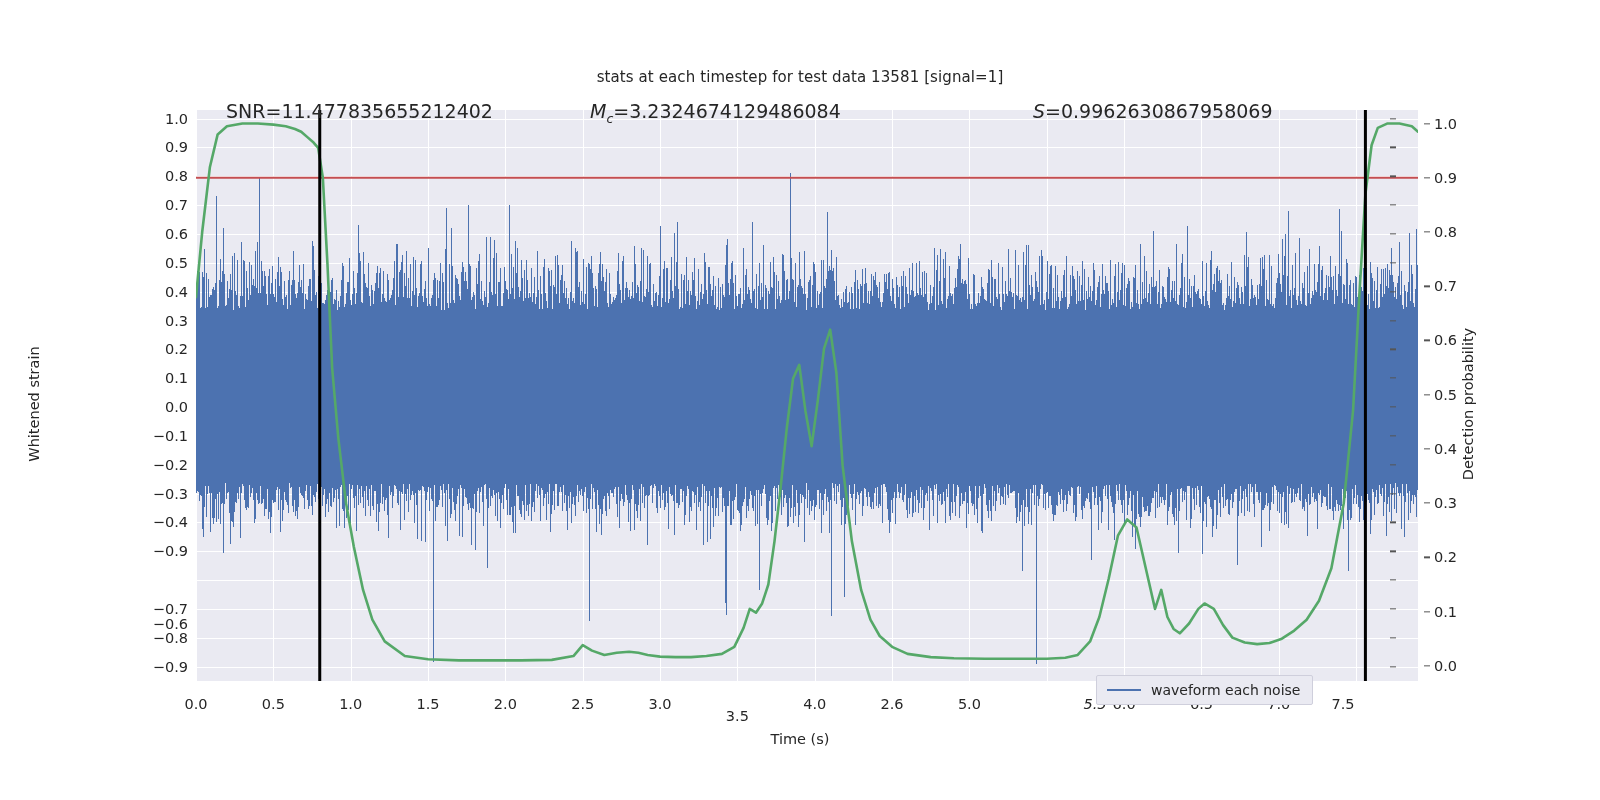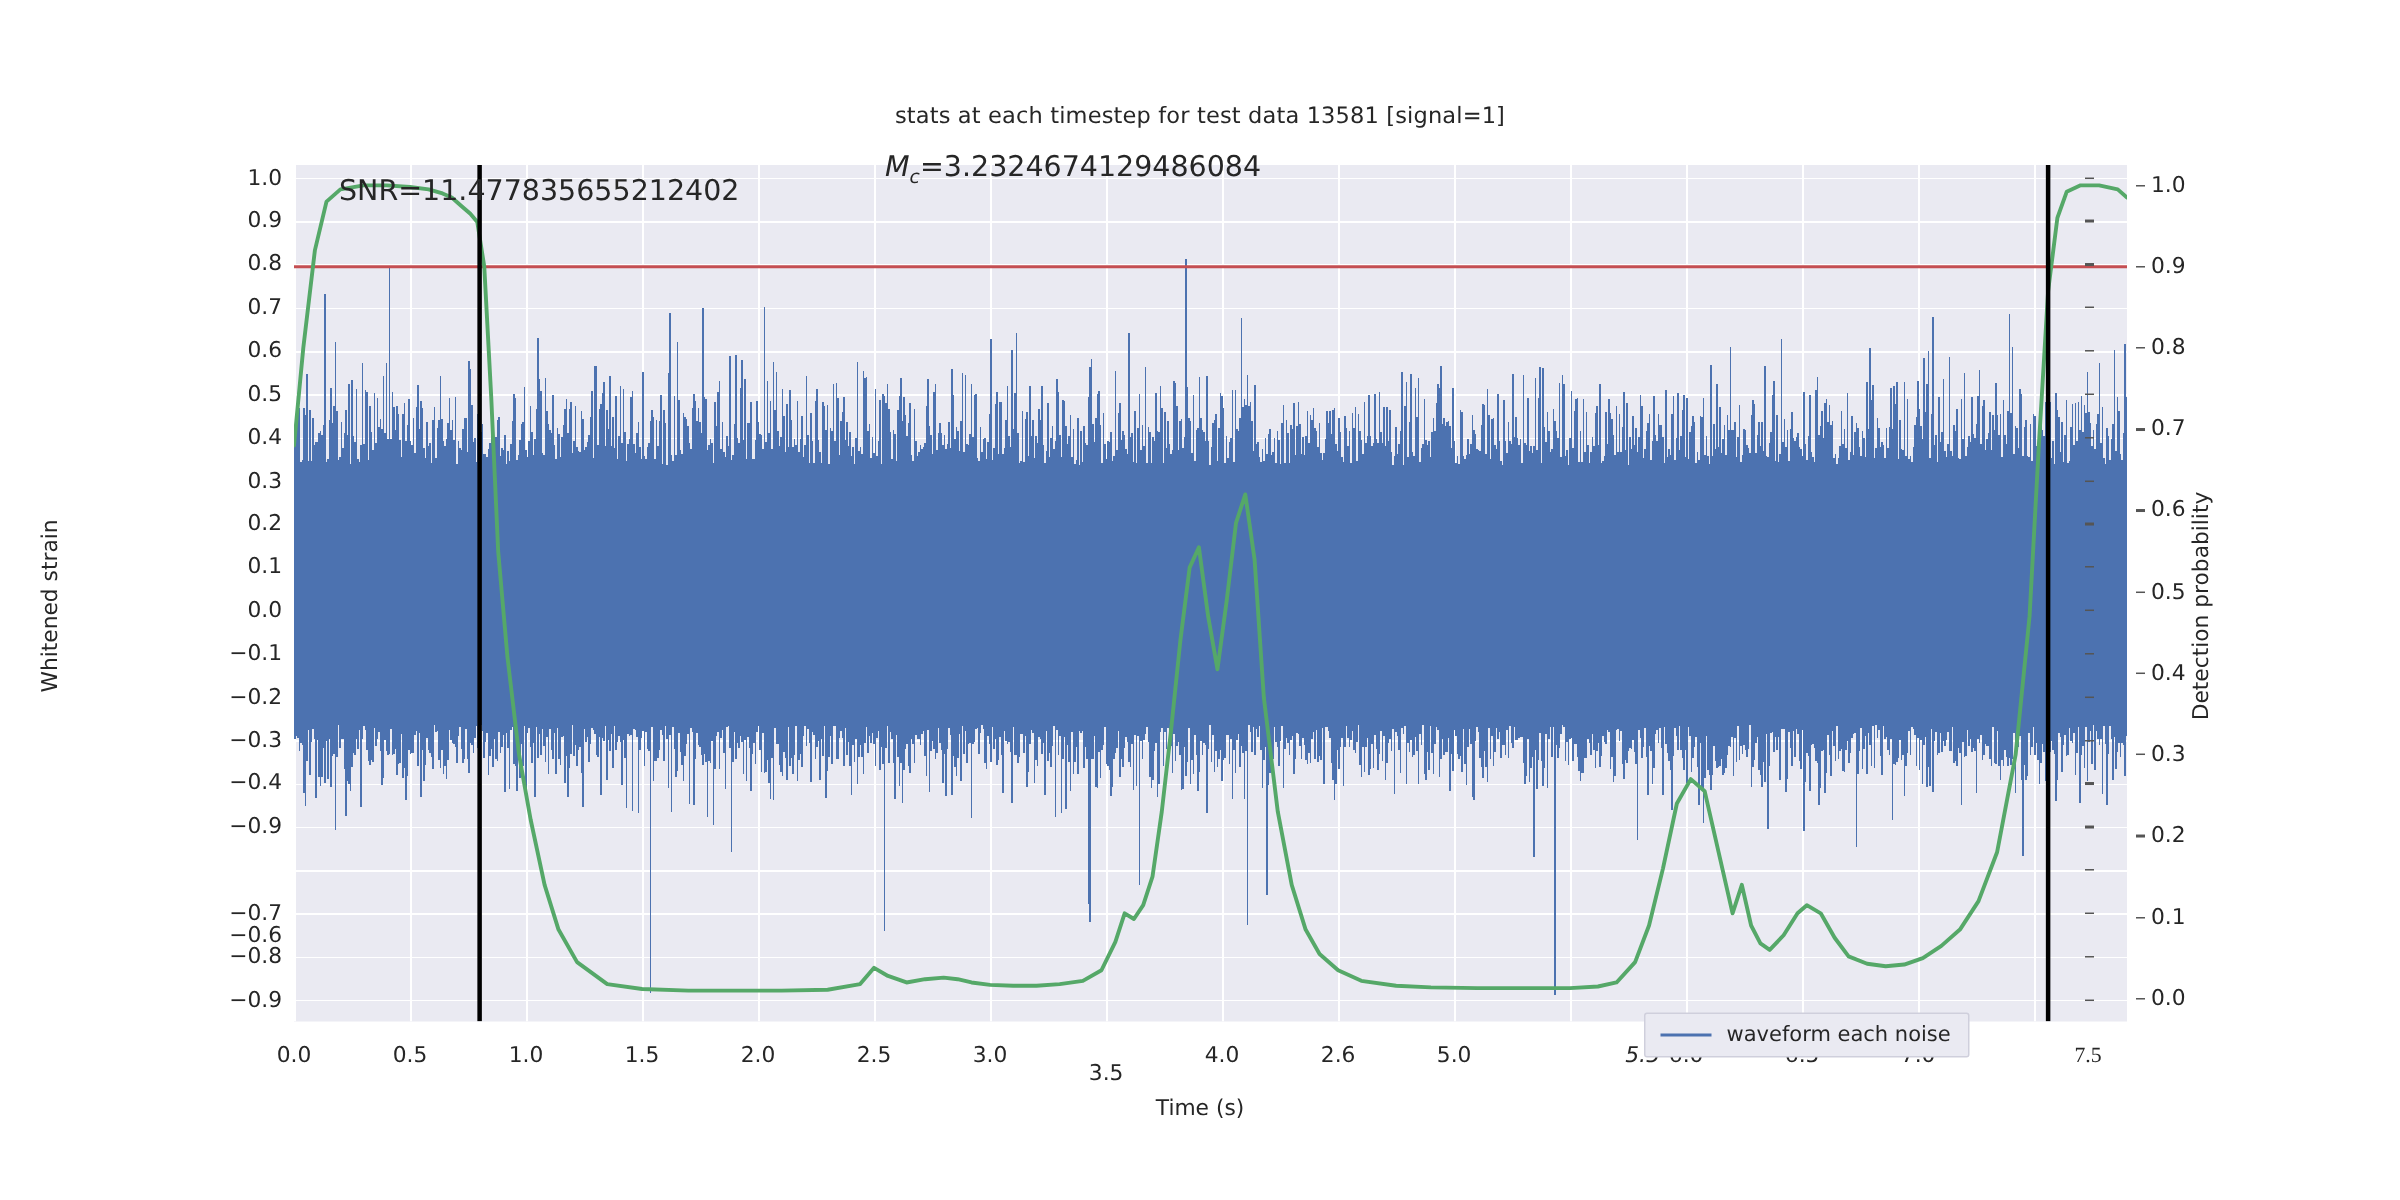--- a/index.html
+++ b/index.html
@@ -1686,25 +1686,28 @@
           <line x1="1221.5" y1="154.85470691170855" x2="1221.5" y2="380.47259427187726"></line>
           <line x1="1222.5" y1="190.42454669875121" x2="1222.5" y2="388.7405922443975"></line>
         </g>
         <line x1="0" y1="67.78252611585941" x2="1222" y2="67.78252611585941" stroke="#C44E52" stroke-width="2"></line>
         <path d="M 0.00 187.08 L 6.19 122.01 L 13.92 56.94 L 21.66 24.40 L 30.94 16.27 L 46.41 13.56 L 61.87 13.56 L 77.34 14.64 L 89.72 16.27 L 99.00 18.98 L 105.18 21.69 L 111.37 27.11 L 117.56 32.54 L 122.20 37.96 L 126.84 67.78 L 131.48 154.54 L 136.12 257.57 L 142.31 328.07 L 150.04 393.14 L 157.78 436.52 L 167.06 479.90 L 176.34 509.72 L 188.71 531.42 L 208.82 546.06 L 232.03 549.31 L 262.96 550.39 L 293.90 550.39 L 324.84 550.39 L 355.77 549.85 L 377.43 546.06 L 386.71 535.21 L 395.99 540.63 L 408.36 544.97 L 420.74 542.80 L 433.11 541.72 L 442.39 542.80 L 451.68 544.97 L 464.05 546.60 L 479.52 547.14 L 494.99 547.14 L 510.46 546.06 L 525.92 543.89 L 538.30 536.84 L 547.58 517.86 L 553.77 498.88 L 559.95 502.68 L 566.14 493.46 L 572.33 474.48 L 578.52 431.10 L 584.70 376.87 L 590.89 317.22 L 597.08 268.42 L 603.27 254.86 L 609.45 300.95 L 615.64 336.20 L 621.83 290.11 L 628.02 238.59 L 634.20 219.62 L 640.39 263.00 L 646.58 355.18 L 655.86 431.10 L 665.14 479.90 L 674.42 509.72 L 683.70 525.99 L 696.08 536.84 L 711.54 543.89 L 734.75 547.14 L 757.95 548.23 L 788.89 548.77 L 819.82 548.77 L 850.76 548.77 L 869.32 547.68 L 881.70 544.97 L 894.07 531.42 L 903.35 507.01 L 912.63 469.06 L 921.91 425.67 L 931.19 409.41 L 940.48 417.54 L 949.76 458.21 L 959.04 498.88 L 965.23 479.90 L 971.41 507.01 L 977.60 518.94 L 983.79 523.28 L 993.07 513.52 L 1002.35 498.88 L 1008.54 493.46 L 1017.82 498.88 L 1027.10 515.15 L 1036.38 527.62 L 1048.75 532.50 L 1061.13 534.13 L 1073.50 533.04 L 1085.88 528.70 L 1098.25 520.57 L 1110.63 509.72 L 1123.00 490.75 L 1135.38 458.21 L 1147.75 393.14 L 1157.03 300.95 L 1163.22 187.08 L 1169.41 84.05 L 1175.59 35.25 L 1181.78 17.89 L 1191.06 13.56 L 1203.44 13.56 L 1215.81 16.27 L 1222.00 21.69" fill="none" stroke="#55A868" stroke-width="2.6" stroke-linejoin="round" stroke-linecap="round"></path>
         <line x1="123.74683544303797" y1="0" x2="123.74683544303797" y2="571" stroke="#000000" stroke-width="3"></line>
         <line x1="1169.4075949367086" y1="0" x2="1169.4075949367086" y2="571" stroke="#000000" stroke-width="3"></line>
       </svg>
   </div>
 
-  <div class="annot" id="annot-snr" style="left:226px;margin-top:16px;">
+  <div class="annot" id="annot-snr" style="left:226px;">
     <span>SNR=</span><span>11.477835655212402</span>
   </div>
   <div class="annot" id="annot-mc" style="left:590px;">
     <i>M</i><sub>c</sub><span>=</span><span>3.2324674129486084</span>
+  </div>
+  <div class="annot" id="annot-s" style="left:1033px;">
+    <i>S</i><span>=</span><span>0.9962630867958069</span>
   </div>
 
   <div class="axis-title" id="ylabel-left">Whitened strain</div>
   <div class="axis-title" id="ylabel-right">Detection probability</div>
   <div class="axis-title" id="xlabel">Time (s)</div>
 
   <div id="ticks-left">
       <div class="tick ytick-left" style="top: 118.652px;">1.0</div>
       <div class="tickmark tm-left" style="top: 118.652px;"></div>
       <div class="tick ytick-left" style="top: 147.49px;">0.9</div>
@@ -1779,21 +1782,21 @@
       <div class="tick xtick" style="left: 582.709px;">2.5</div>
       <div class="tick xtick" style="left: 660.051px;">3.0</div>
       <div class="tick xtick" style="left: 737.392px; margin-top: 12px;">3.5</div>
       <div class="tick xtick" style="left: 814.734px;">4.0</div>
       <div class="tick xtick" style="left: 892.076px;">2.6</div>
       <div class="tick xtick" style="left: 969.418px;">5.0</div>
       <div class="tick xtick" style="left: 1095px; font-style: italic;">5.5</div>
       <div class="tick xtick" style="left: 1124.1px;">6.0</div>
       <div class="tick xtick" style="left: 1201.44px;">6.5</div>
       <div class="tick xtick" style="left: 1278.78px;">7.0</div>
-      <div class="tick xtick" style="left: 1392px; font-family: Liberation Serif, serif;">7.5</div>
+      <div class="tick xtick" style="left: 1343px;">7.5</div>
     </div>
 
   <div id="legend">
     <span class="swatch"></span>
     <span>waveform each noise</span>
   </div>
 
 </div>
 
 </body></html>

